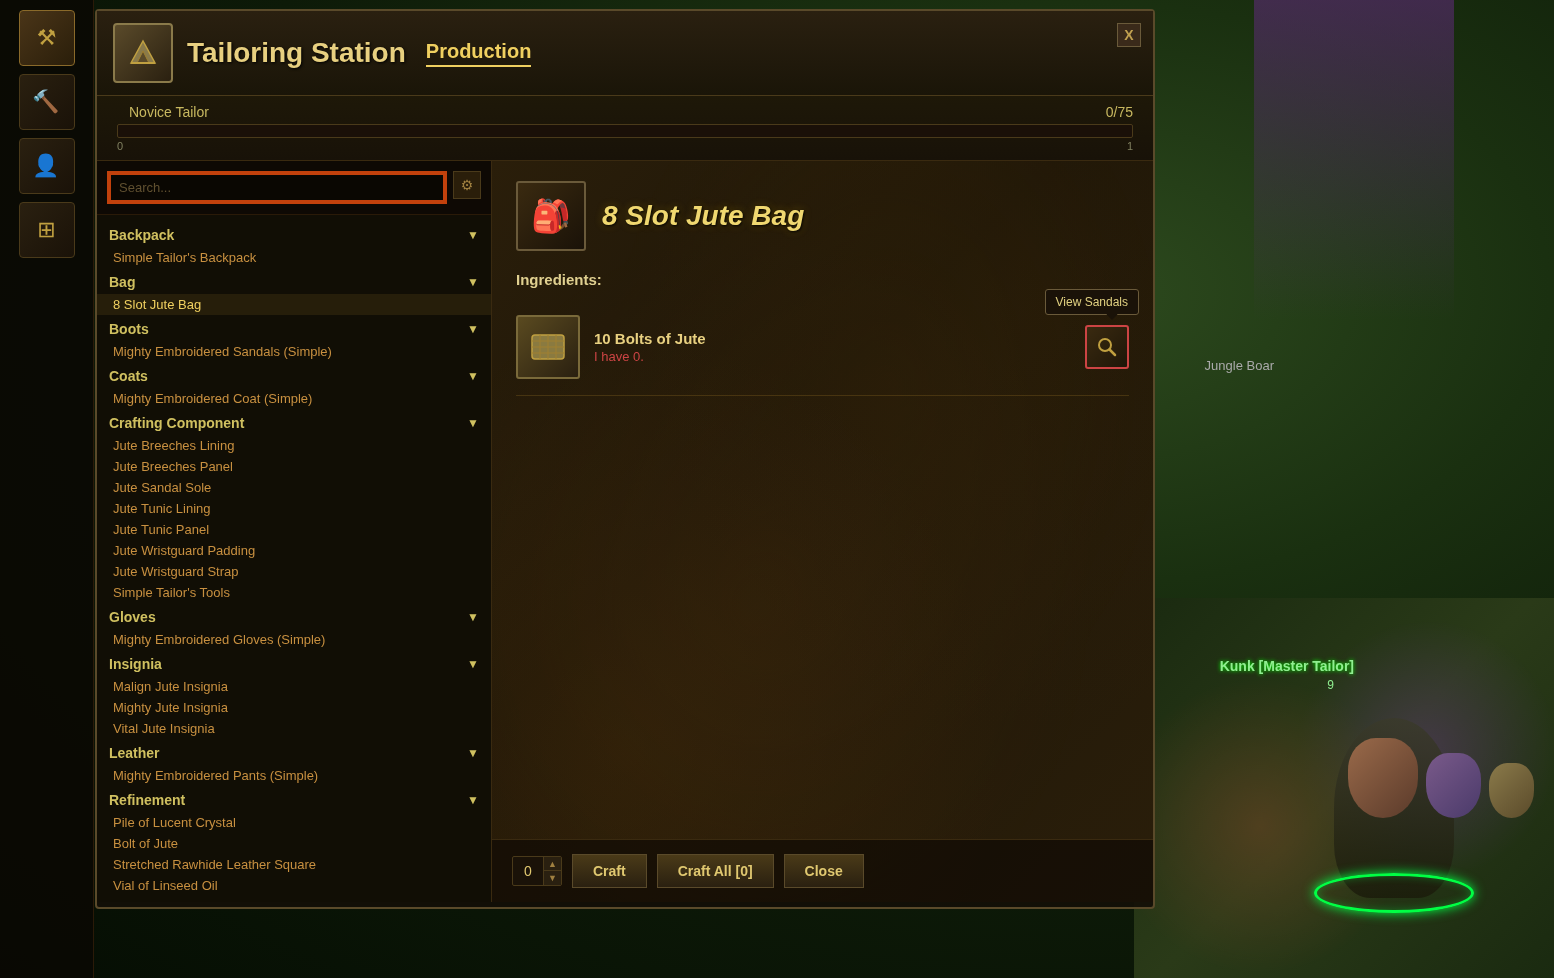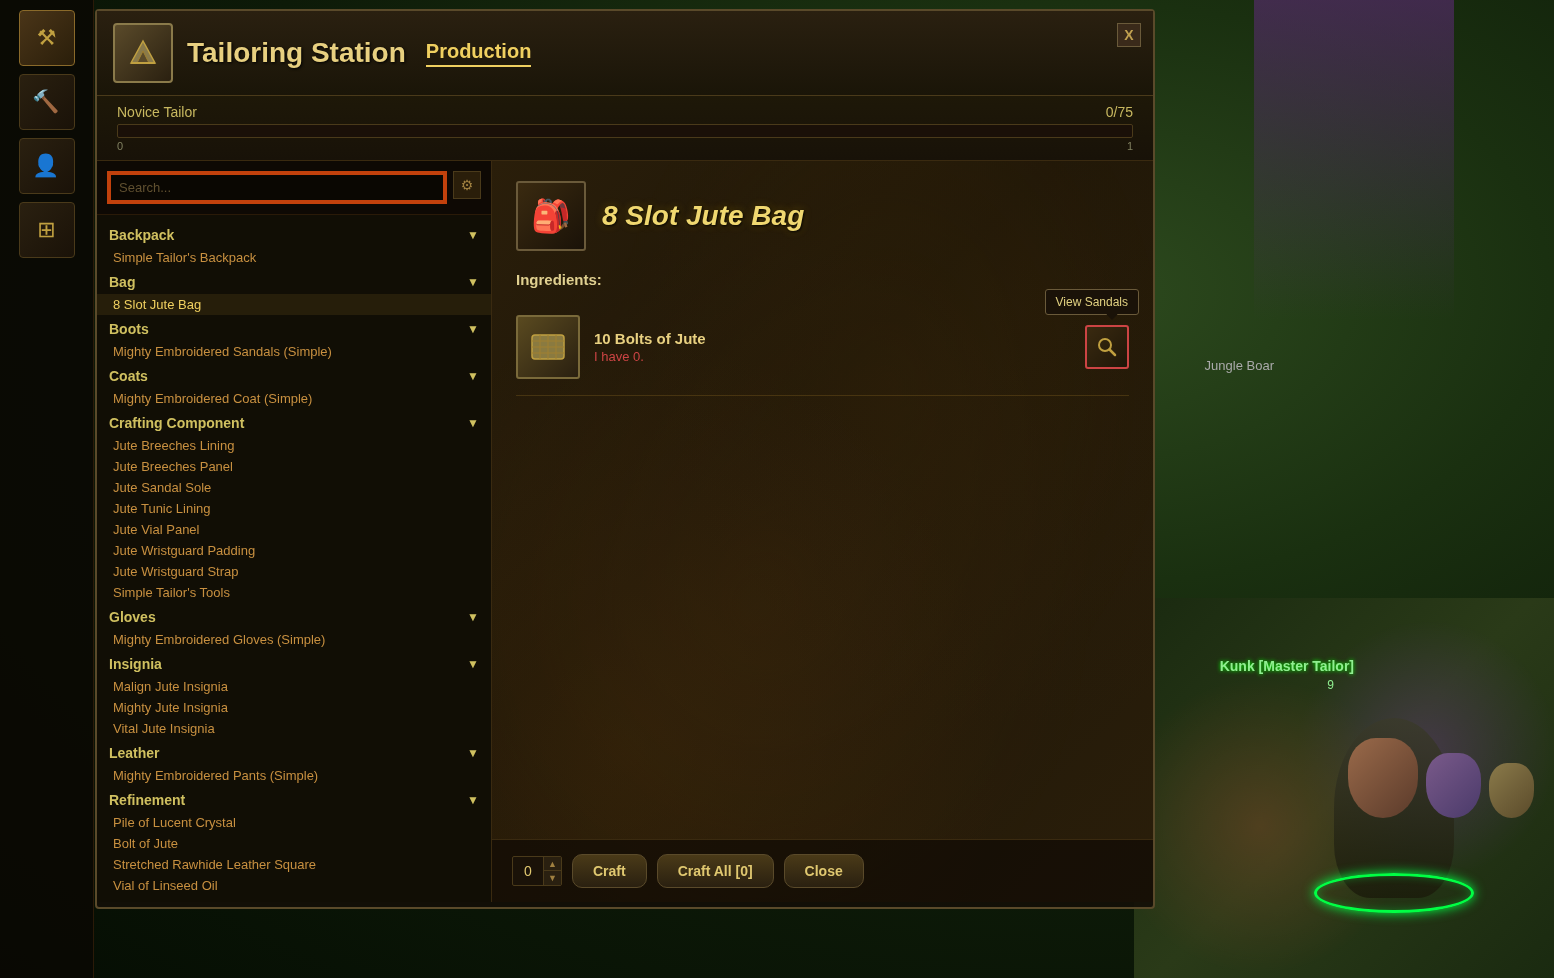--- a/index.html
+++ b/index.html
@@ -165,20 +165,21 @@
     .progress-area {
       background: linear-gradient(180deg, #1e1808 0%, #181208 100%);
       padding: 8px 20px;
       border-bottom: 1px solid #3a2a10;
     }
     .progress-header {
       display: flex;
       justify-content: space-between;
       align-items: center;
       margin-bottom: 4px;
+      margin-left: 12px;
     }
     .progress-title {
       color: #c8b860;
       font-size: 14px;
     }
     .progress-fraction {
       color: #c8b860;
       font-size: 14px;
     }
     .progress-bar-container {
@@ -463,21 +464,21 @@
       font-size: 9px;
       display: flex; align-items: center; justify-content: center;
     }
     .qty-arrow:first-child { border-bottom: 1px solid #4a3a1a; }
 
     .craft-btn, .craft-all-btn, .close-craft-btn {
       padding: 8px 20px;
       font-size: 14px;
       font-weight: bold;
       cursor: pointer;
-      border-radius: 10px;
+      border-radius: 0;
       border: 1px solid #5a4a2a;
     }
     .craft-btn {
       background: linear-gradient(180deg, #4a3a18, #2a2010);
       color: #e0c870;
     }
     .craft-all-btn {
       background: linear-gradient(180deg, #4a3a18, #2a2010);
       color: #e0c870;
     }
@@ -612,21 +613,21 @@
         <div class="recipe-item">Mighty Embroidered Coat (Simple)</div>
 
         <div class="category-header">
           <span class="category-label">Crafting Component</span>
           <span class="category-arrow">▼</span>
         </div>
         <div class="recipe-item">Jute Breeches Lining</div>
         <div class="recipe-item">Jute Breeches Panel</div>
         <div class="recipe-item">Jute Sandal Sole</div>
         <div class="recipe-item">Jute Tunic Lining</div>
-        <div class="recipe-item">Jute Vial Panel</div>
+        <div class="recipe-item">Jute Tunic Panel</div>
         <div class="recipe-item">Jute Wristguard Padding</div>
         <div class="recipe-item">Jute Wristguard Strap</div>
         <div class="recipe-item">Simple Tailor's Tools</div>
 
         <div class="category-header">
           <span class="category-label">Gloves</span>
           <span class="category-arrow">▼</span>
         </div>
         <div class="recipe-item">Mighty Embroidered Gloves (Simple)</div>
 

